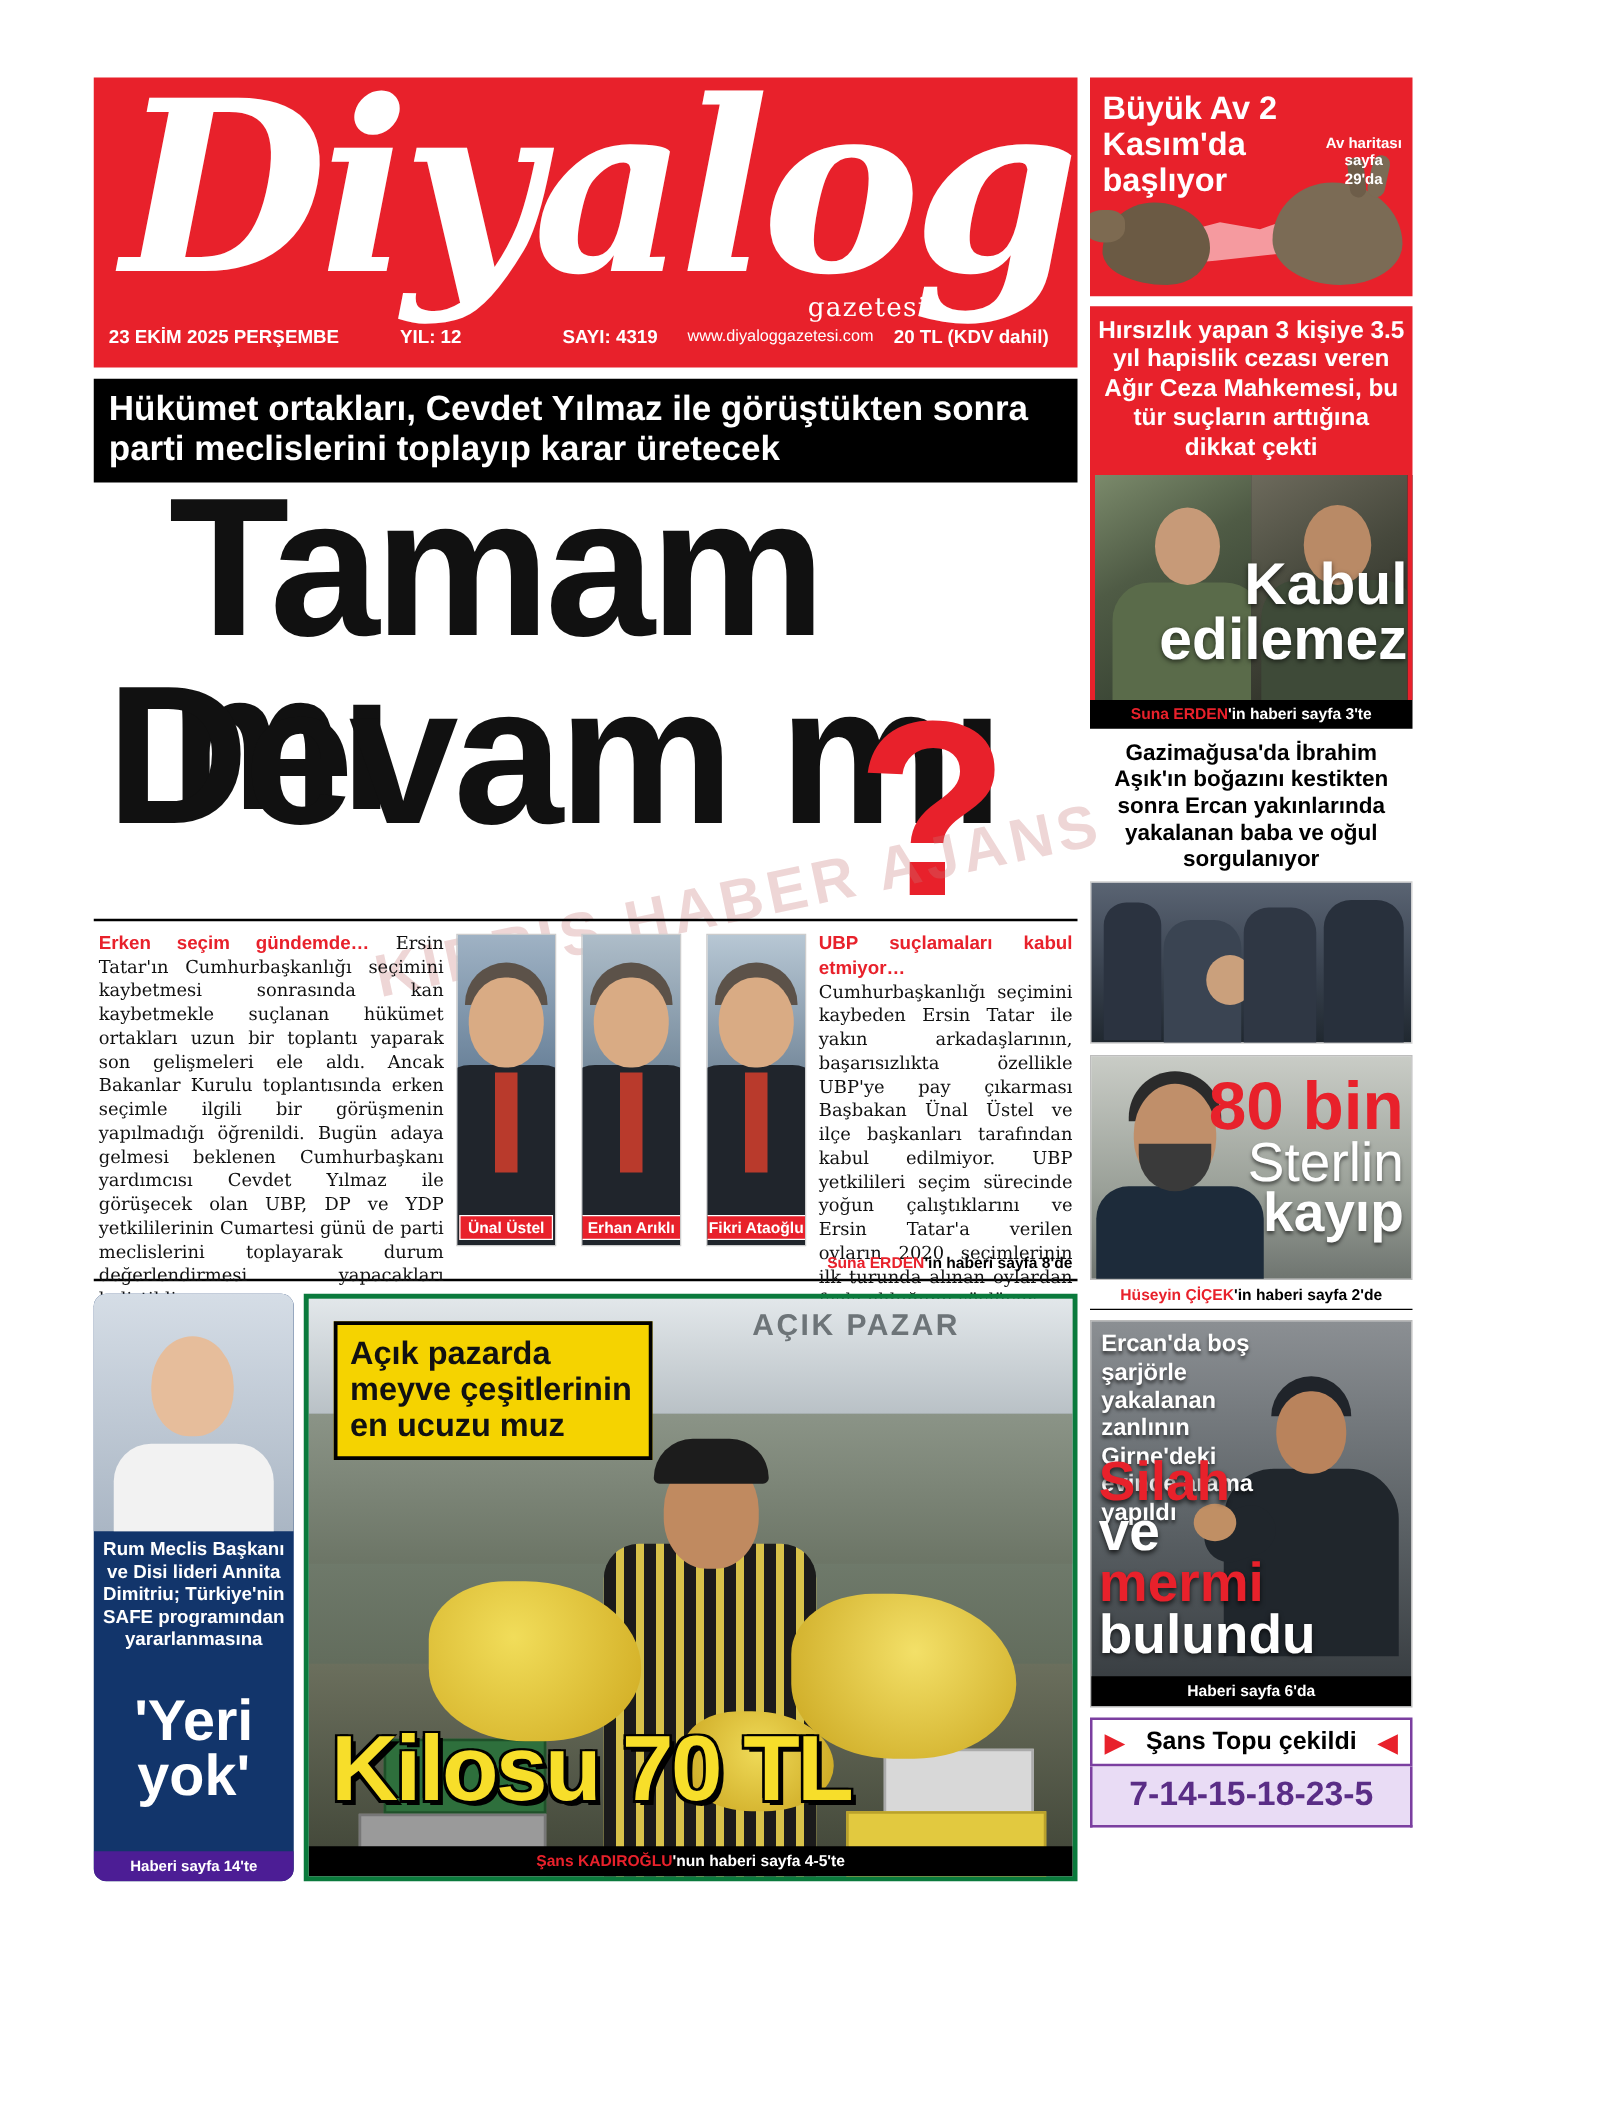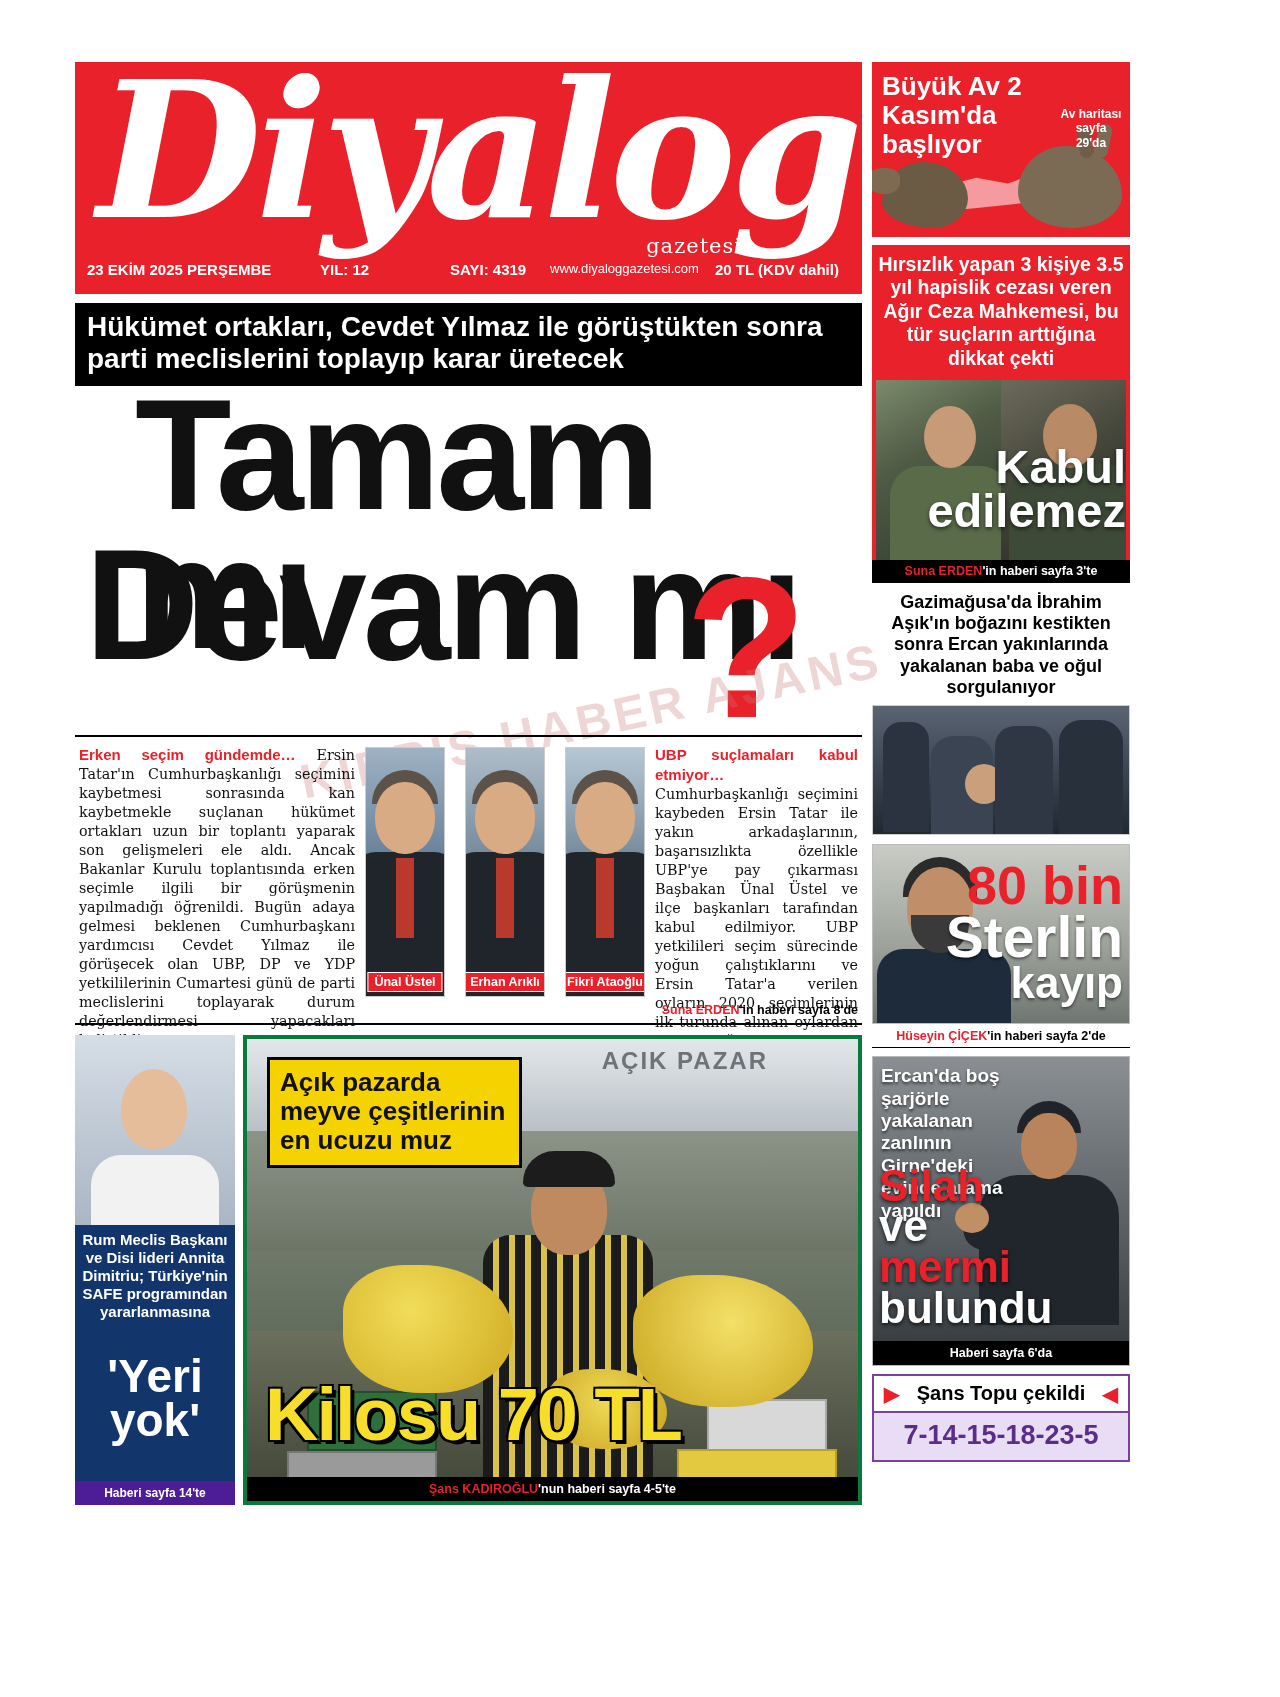--- a/index.html
+++ b/index.html
@@ -141,21 +141,21 @@
     border:1px solid #bdbdbd; overflow:hidden;
   }
   .s-face{position:absolute;left:34px;top:22px;width:66px;height:80px;background:#c08f6a;border-radius:50% 50% 45% 45%;}
   .s-hair{position:absolute;left:30px;top:12px;width:74px;height:40px;background:#2b2b2b;border-radius:40px 40px 0 0;}
   .s-beard{position:absolute;left:38px;top:70px;width:58px;height:38px;background:#3a3a3a;border-radius:0 0 30px 30px;}
   .s-body{position:absolute;left:4px;top:104px;width:134px;height:80px;background:#1d2b3a;border-radius:26px 26px 0 0;}
   .sterlin-text{
     position:absolute; right:6px; top:16px; text-align:right; line-height:.92;
   }
   .sterlin-text .l1{color:#e8212b;font-weight:700;font-size:54px;}
-  .sterlin-text .l2{color:#fff;font-weight:700;font-size:57px;text-shadow:0 2px 3px rgba(0,0,0,.5);}
+  .sterlin-text .l2{color:#fff;font-weight:400;font-size:44px;text-shadow:0 2px 3px rgba(0,0,0,.5);}
   .sterlin-text .l3{color:#fff;font-weight:700;font-size:44px;text-shadow:0 2px 3px rgba(0,0,0,.5);}
   .sterlin-byline{
     font-size:12.5px; text-align:center; padding:5px 0 4px; font-weight:700; color:#000;
     border-bottom:1px solid #000;
   }
   .sterlin-byline b{ color:#e8212b; }
 
   
   .silah-wrap{
     margin-top:8px; width:258px; height:310px; position:relative;
@@ -247,21 +247,21 @@
     font-family:"DejaVu Serif", serif; font-size:14.3px; line-height:1.33; color:#111; text-align:justify;}
   .col-right b{ color:#e8212b; font-family:"Liberation Sans", sans-serif; font-size:15px;}
   .byline-right{
     position:absolute; right:4px; bottom:6px; font-size:12.5px; font-weight:700; color:#000;
   }
   .byline-right b{ color:#e8212b; }
 
   
   .annita{
     position:absolute; left:75px; top:1035px; width:160px; height:470px;
-    background:#12356b; color:#fff; overflow:hidden;
+    background:#12356b; color:#fff; overflow:hidden;border-radius:10px;
   }
   .an-photo{
     position:absolute; left:0; top:0; width:160px; height:190px;
     background:linear-gradient(180deg,#d5dde6 0%,#aab6c4 100%); overflow:hidden;
   }
   .an-face{position:absolute;left:46px;top:34px;width:66px;height:80px;background:#e6bd9b;border-radius:50% 50% 46% 46%;}
   .an-hair{position:absolute;left:34px;top:18px;width:92px;height:104px;background:#e3c98f;border-radius:46px 46px 30px 30px;z-index:-1;}
   .an-body{position:absolute;left:16px;top:120px;width:128px;height:80px;background:#f2f2f2;border-radius:30px 30px 0 0;}
   .an-text{
     position:absolute; left:0; top:196px; width:160px; text-align:center;

